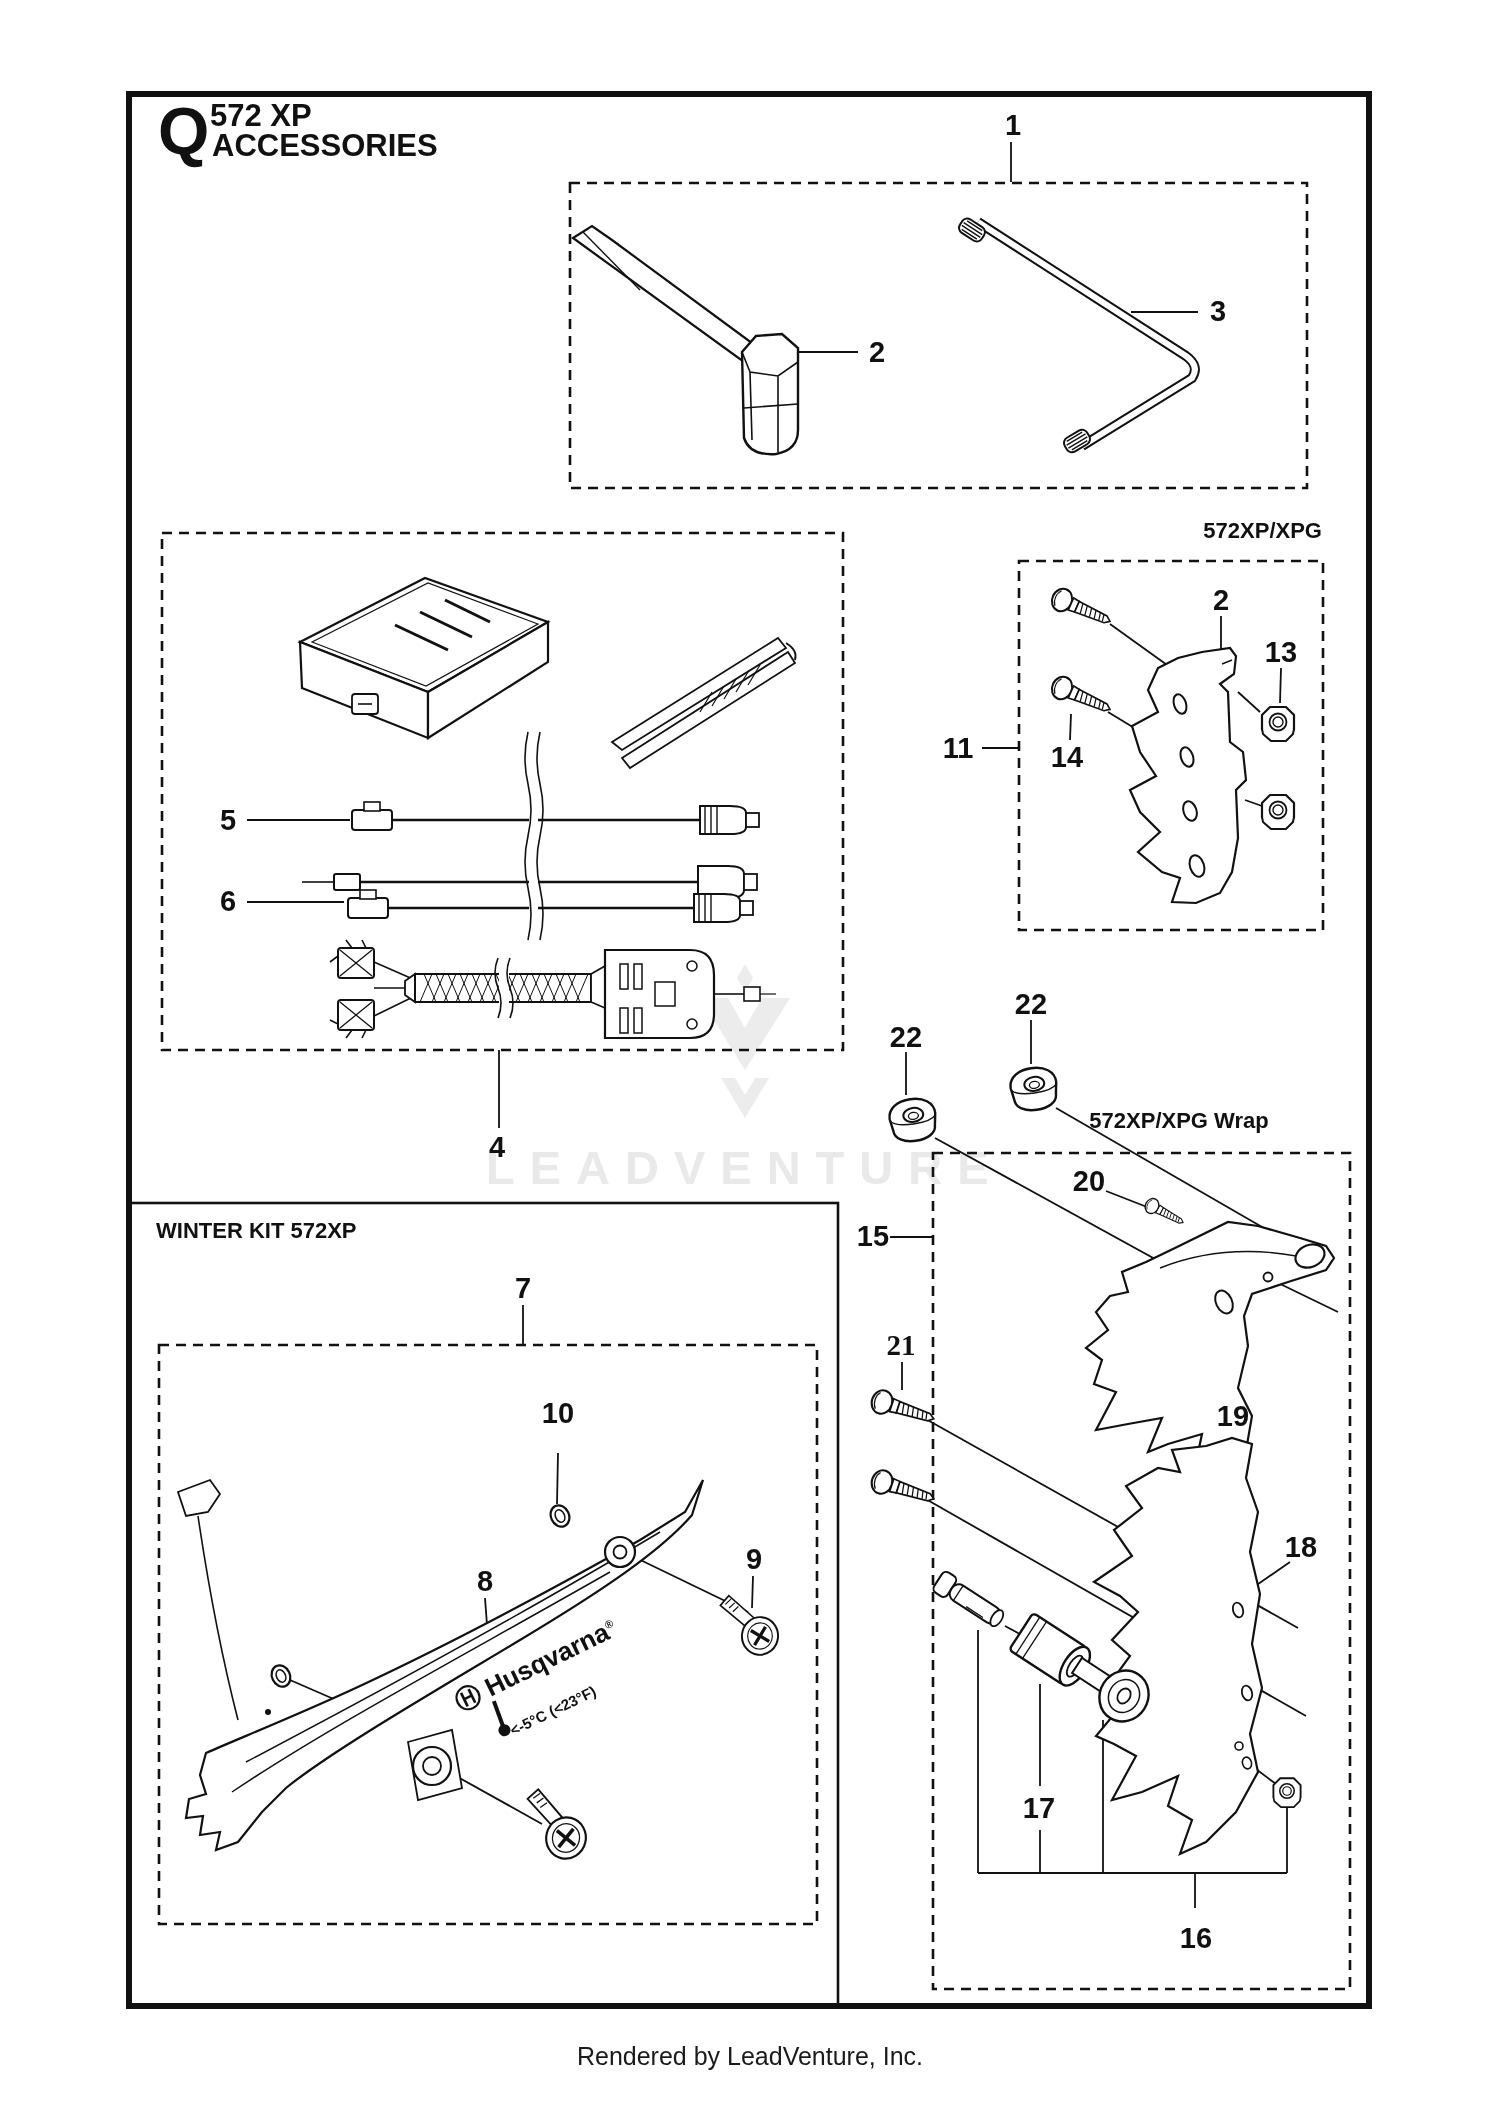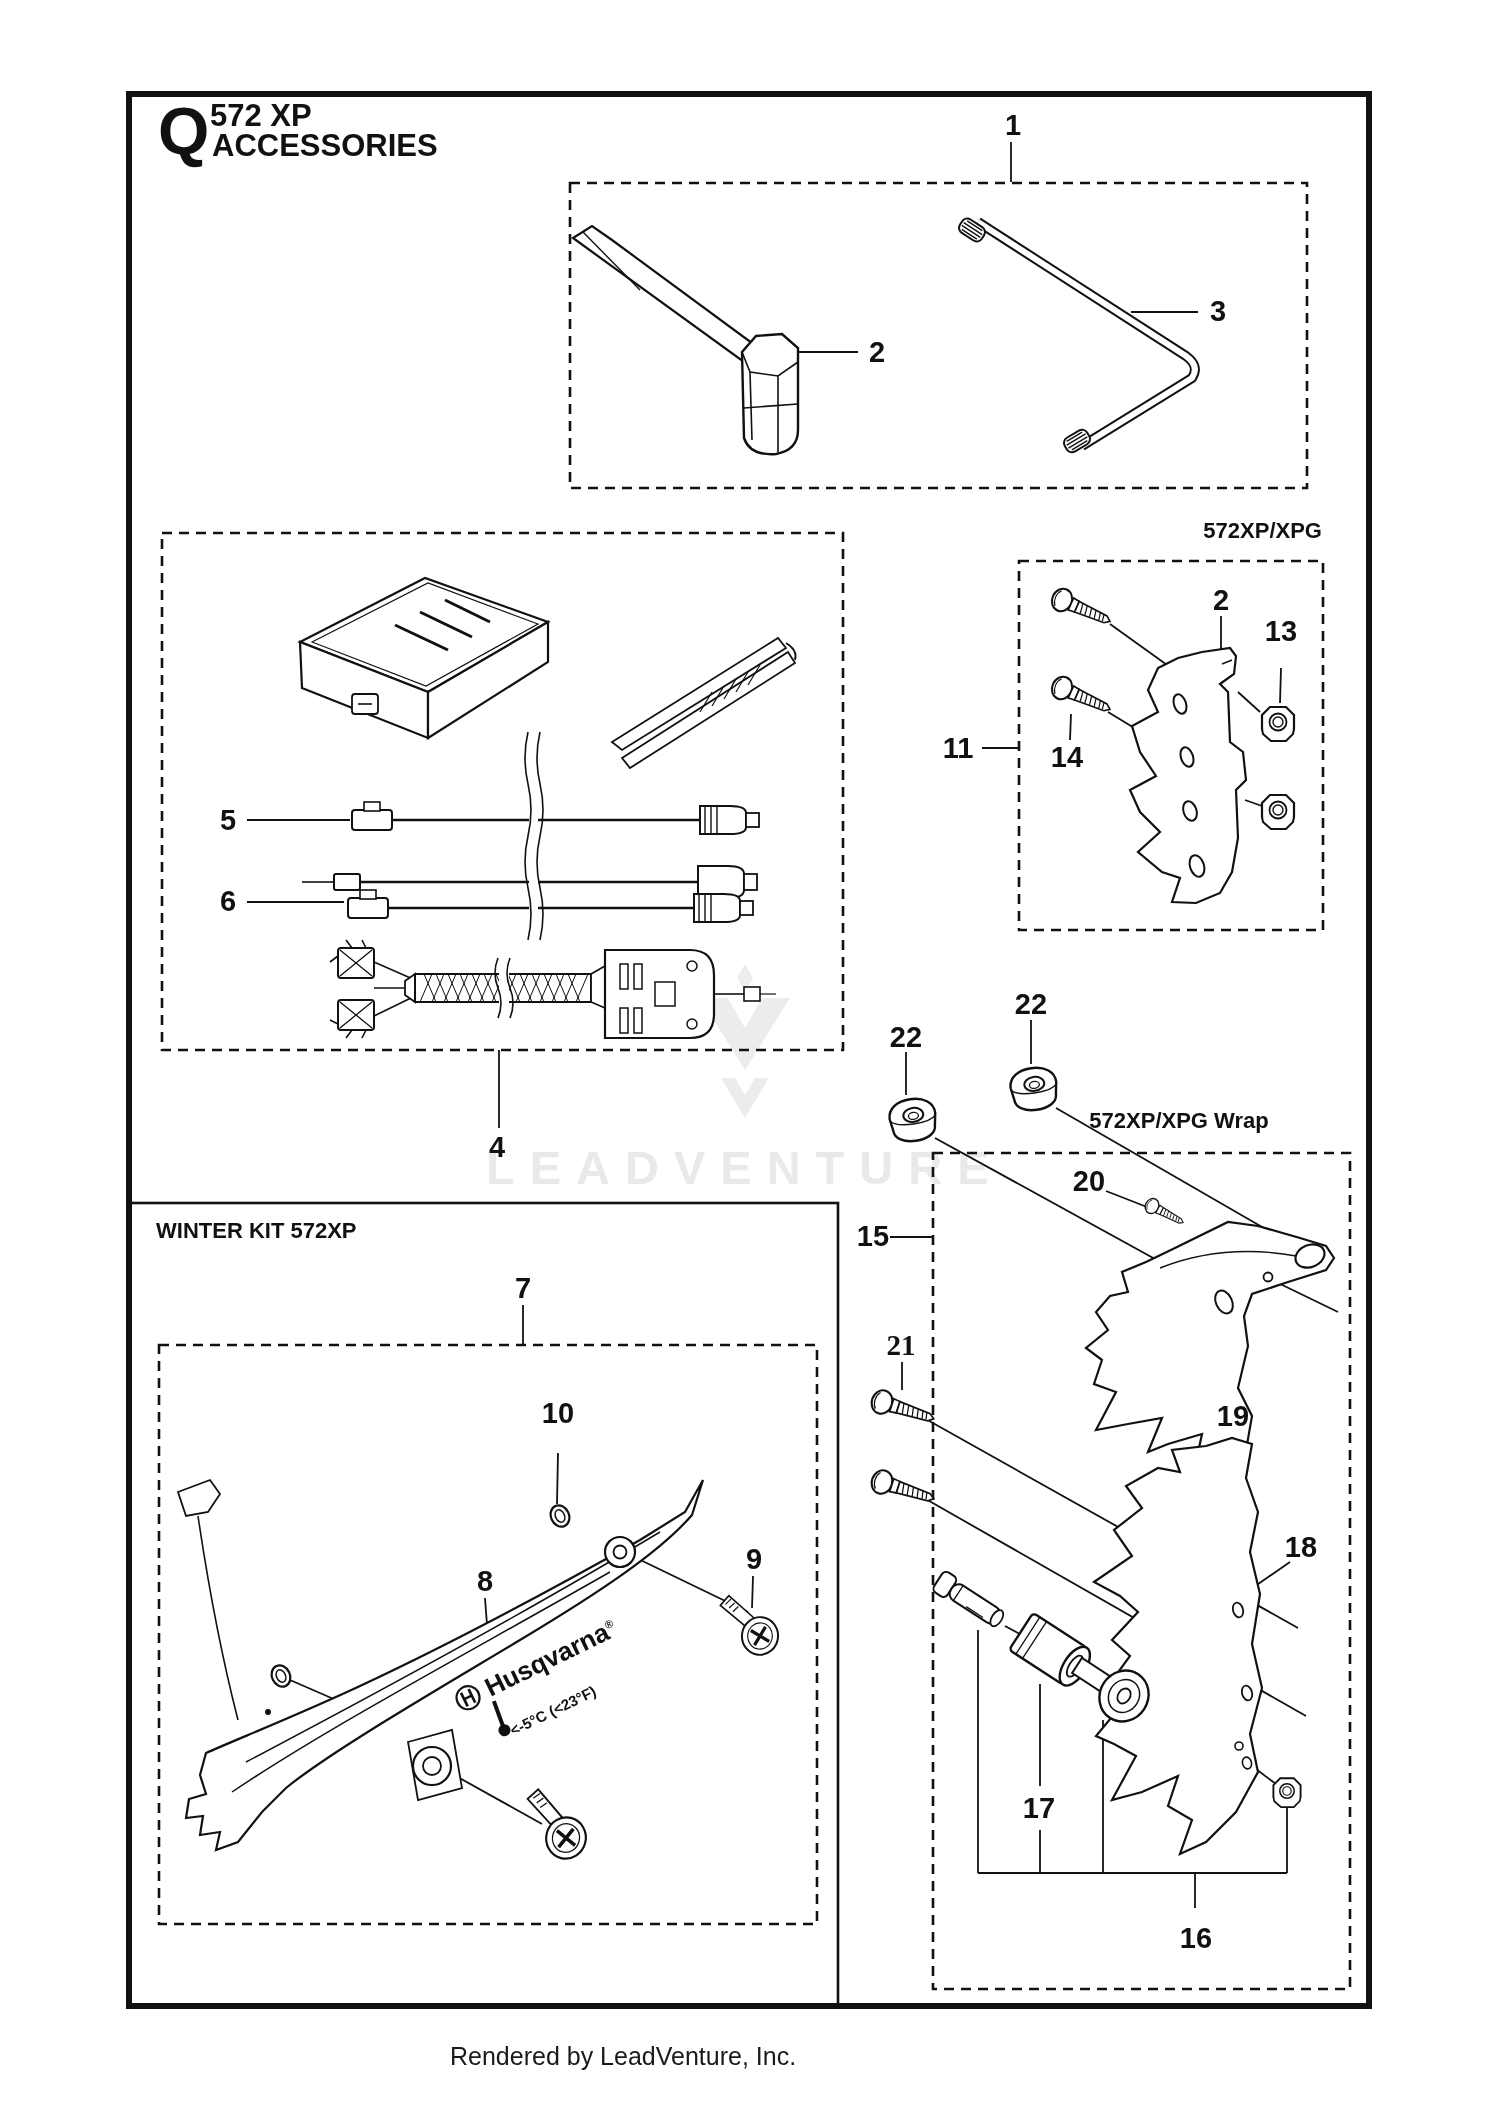--- a/index.html
+++ b/index.html
@@ -12,21 +12,21 @@
   .q{font-size:66px;font-weight:bold;line-height:1;}
   .hm{font-size:31px;font-weight:bold;line-height:1;}
   .sec{position:absolute;font-weight:bold;font-size:22px;color:#111;z-index:2;white-space:nowrap;}
   .co{position:absolute;transform:translate(-50%,-50%);font-weight:bold;font-size:29px;
       color:#111;z-index:2;line-height:1;}
   .brand{position:absolute;left:448px;top:1648px;font-size:26px;font-weight:bold;z-index:2;
          transform:rotate(-26deg);white-space:nowrap;}
   .brand sup{font-size:11px;}
   .temp{position:absolute;left:506px;top:1702px;font-size:15px;font-weight:bold;z-index:2;
         transform:rotate(-26deg);white-space:nowrap;}
-  .footer{position:absolute;left:450px;top:2042px;width:600px;
+  .footer{position:absolute;left:450px;top:2042px;width:600px;text-align:center;
           font-size:25px;color:#1a1a1a;z-index:2;}
 </style>
 </head>
 <body>
 
 <div class="page">
 
   <div id="wm-text">LEADVENTURE</div>
 
   <svg class="art" width="1500" height="2102" viewBox="0 0 1500 2102">
@@ -358,21 +358,21 @@
   <div class="co" style="left:1218px;top:311px;">3</div>
   <div class="co" style="left:497px;top:1147px;">4</div>
   <div class="co" style="left:228px;top:820px;">5</div>
   <div class="co" style="left:228px;top:901px;">6</div>
   <div class="co" style="left:523px;top:1288px;">7</div>
   <div class="co" style="left:485px;top:1581px;">8</div>
   <div class="co" style="left:754px;top:1559px;">9</div>
   <div class="co" style="left:558px;top:1413px;">10</div>
   <div class="co" style="left:958px;top:748px;">11</div>
   <div class="co" style="left:1221px;top:600px;">2</div>
-  <div class="co" style="left:1281px;top:631px;text-align:center;">13</div>
+  <div class="co" style="left:1281px;top:652px;text-align:center;">13</div>
   <div class="co" style="left:1067px;top:757px;">14</div>
   <div class="co" style="left:873px;top:1236px;">15</div>
   <div class="co" style="left:1196px;top:1938px;">16</div>
   <div class="co" style="left:1039px;top:1808px;text-align:center;">17</div>
   <div class="co" style="left:1301px;top:1547px;">18</div>
   <div class="co" style="left:1233px;top:1416px;">19</div>
   <div class="co" style="left:1089px;top:1181px;">20</div>
   <div class="co" style="left:901px;top:1345px;font-family:Liberation Serif, serif;">21</div>
   <div class="co" style="left:906px;top:1037px;">22</div>
   <div class="co" style="left:1031px;top:1004px;">22</div>

